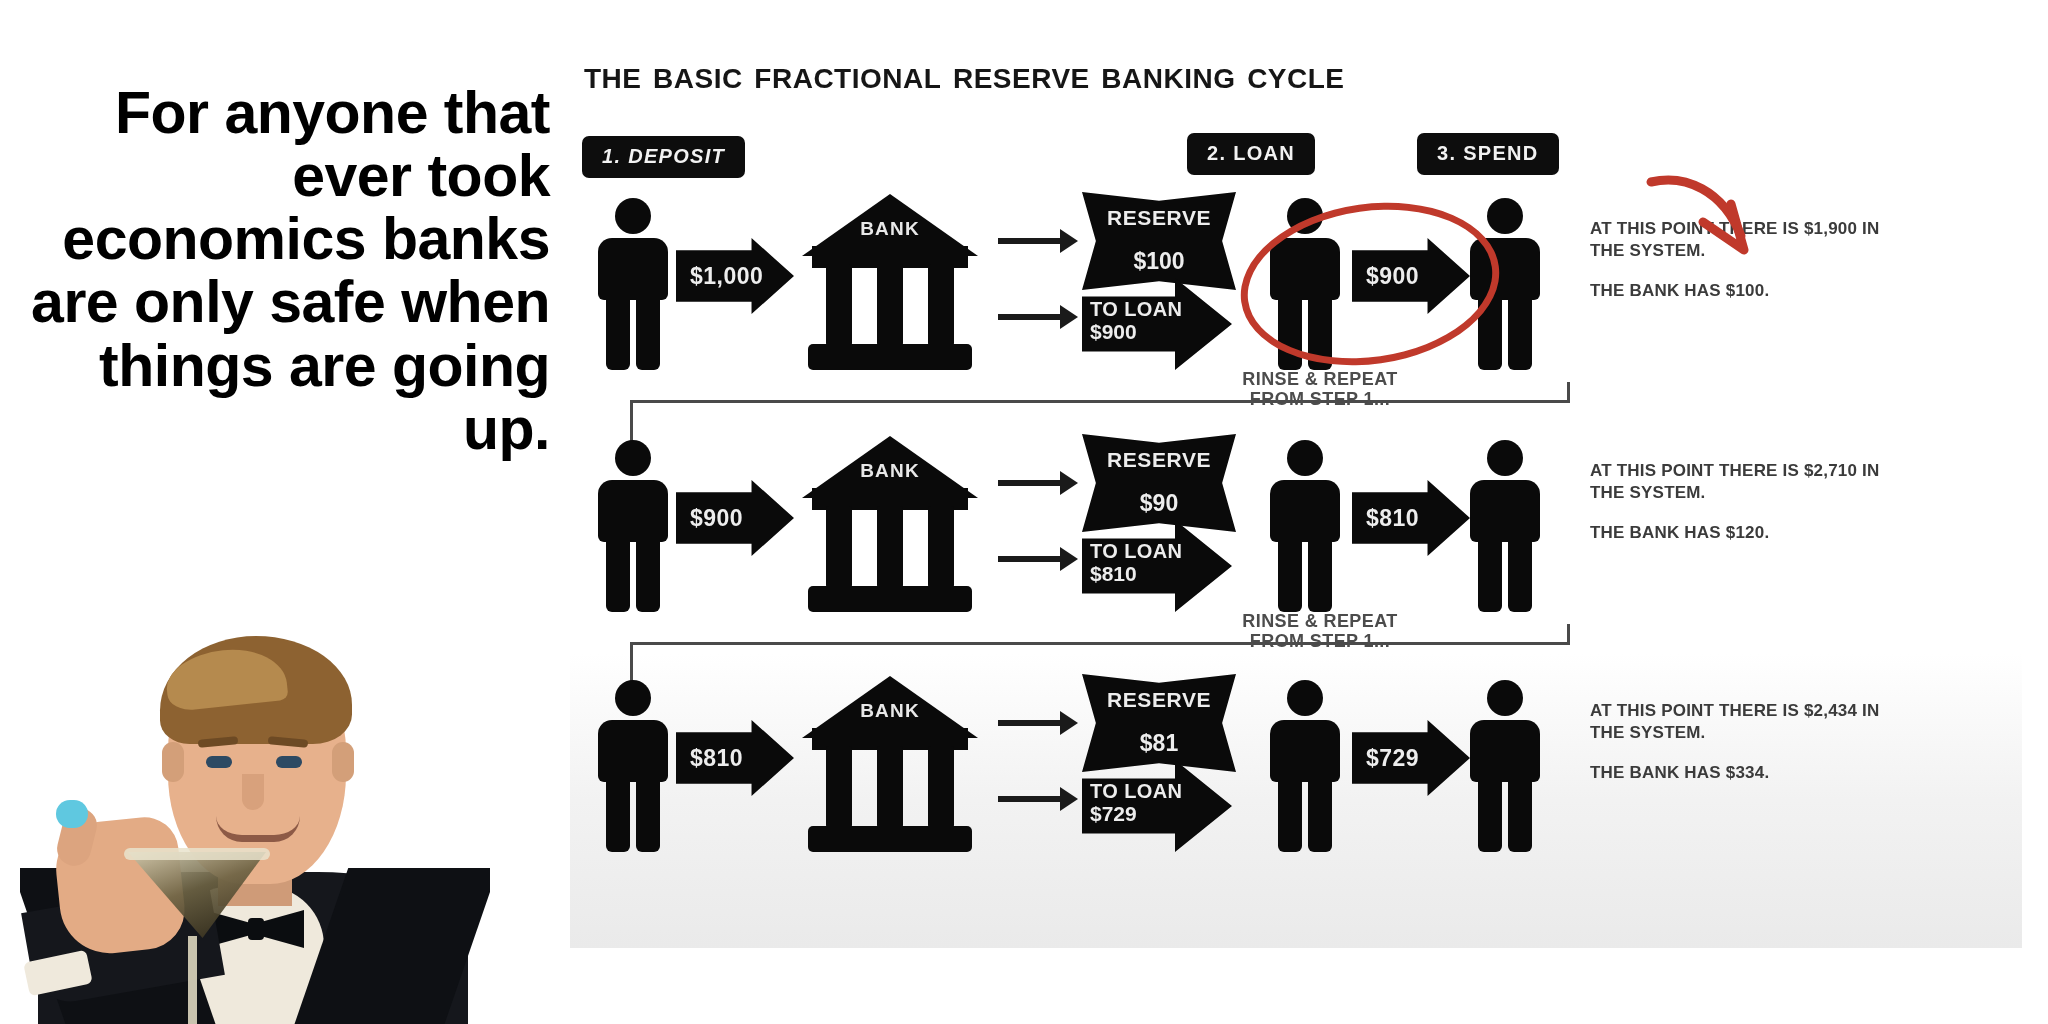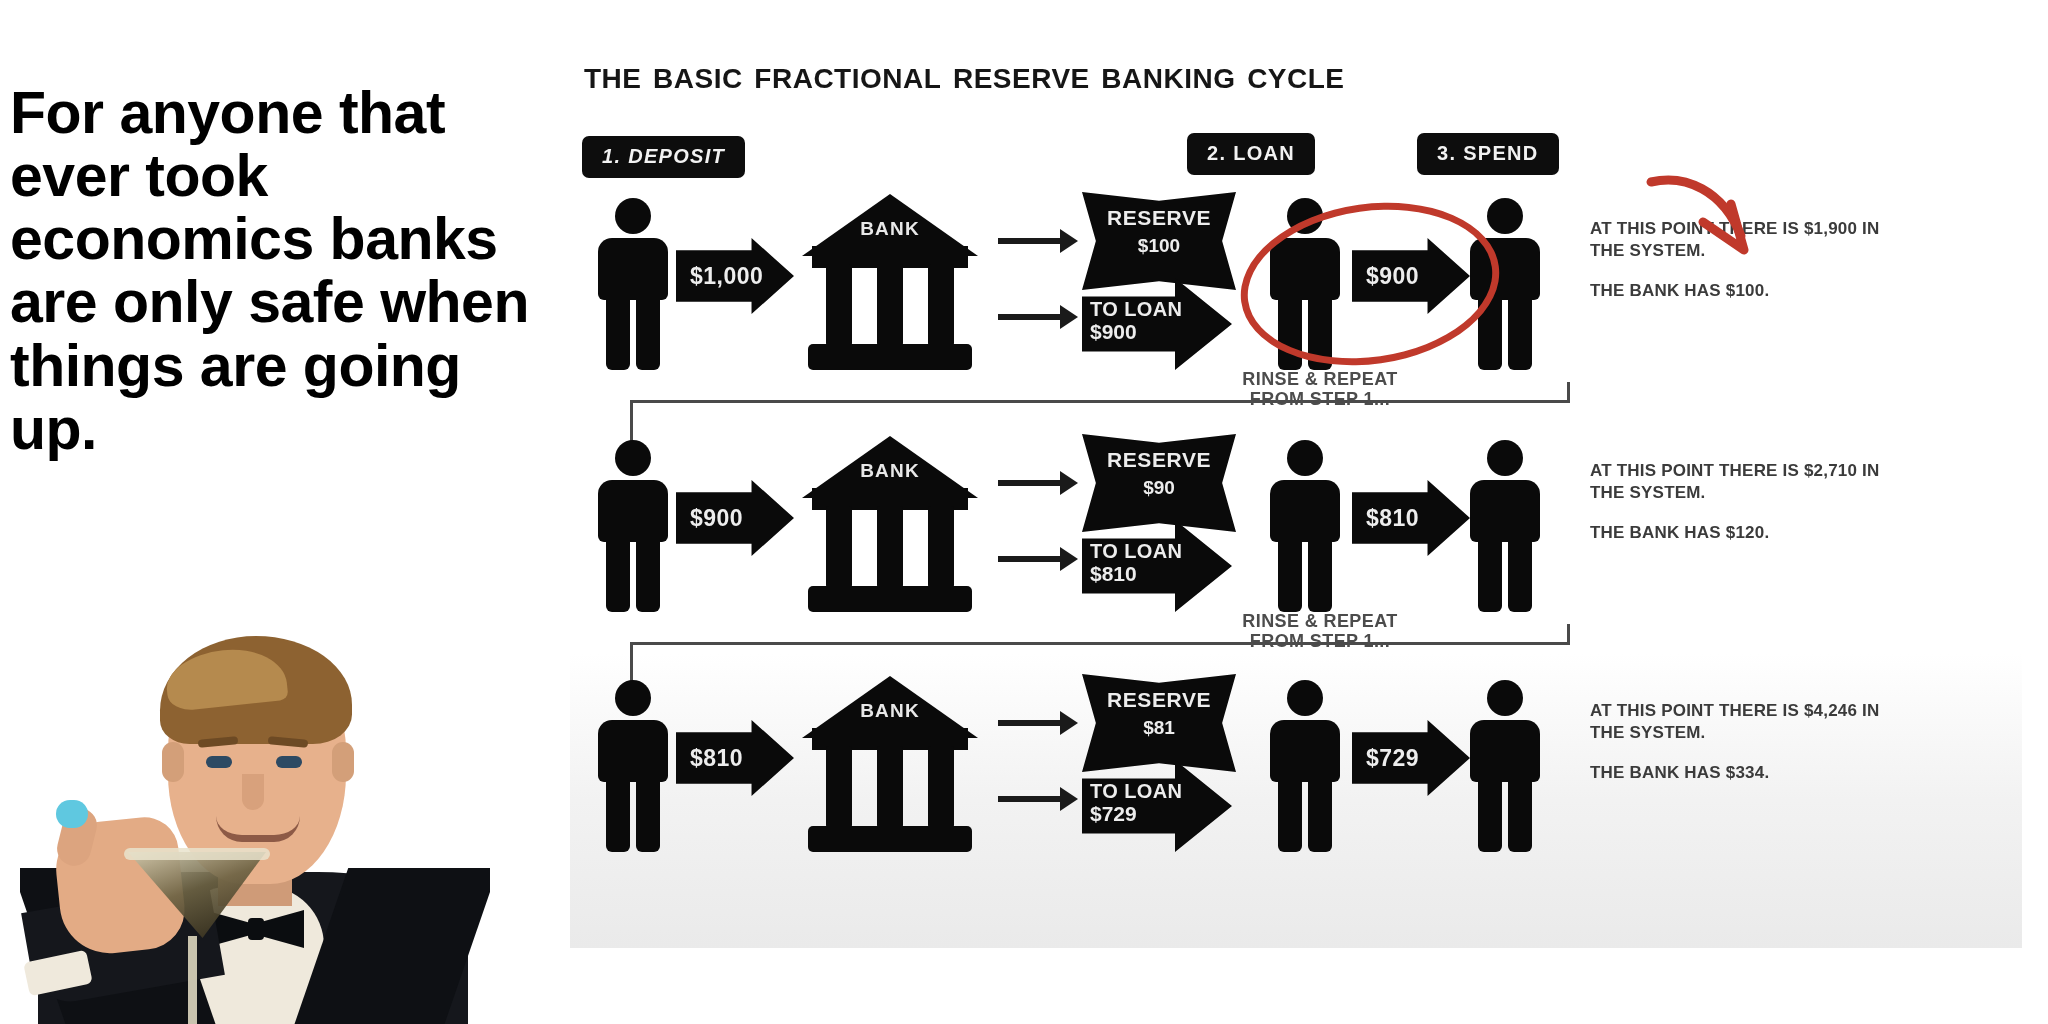--- a/index.html
+++ b/index.html
@@ -11,21 +11,21 @@
   }
   #page { position: relative; width: 2048px; height: 1024px; background:#fff; }
 
   
   #left-panel {
     position: absolute; left: 0; top: 0; width: 560px; height: 1024px;
     background: #ffffff;
   }
   #caption {
     position: absolute; left: 10px; top: 82px; width: 540px;
-    text-align: left;
+    text-align: right;
     font-family: "Liberation Sans", sans-serif;
     font-weight: bold;
     font-size: 59px;
     line-height: 1.07;
     letter-spacing: -0.5px;
     color: #000;
   }
   #dicaprio {
     position: absolute; left: 20px; top: 610px; width: 470px; height: 414px;
     overflow: hidden;
@@ -244,21 +244,21 @@
   }
 
   
   .starburst {
     position: absolute; width: 154px; height: 98px; background: #0a0a0a;
     clip-path: polygon(0% 0%, 50% 9%, 100% 0%, 91% 50%, 100% 100%, 50% 91%, 0% 100%, 9% 50%);
     color: #ededed; text-align: center; padding-top: 14px;
     font-weight: bold; line-height: 1.1;
   }
   .starburst .t1 { font-size: 21px; letter-spacing: .6px; }
-  .starburst .t2 { font-size: 19px; margin-top: 7px; }
+  .starburst .t2 { font-size: 23px; margin-top: 20px; }
 
   
   .loan-arrow {
     position: absolute; width: 150px; height: 92px; background: #0a0a0a;
     clip-path: polygon(0 20%, 62% 20%, 62% 0, 100% 50%, 62% 100%, 62% 80%, 0 80%);
     color: #ededed; text-align: left; padding: 20px 0 0 8px;
     font-weight: bold; line-height: 1.12;
   }
   .loan-arrow .t1 { font-size: 20px; letter-spacing: .4px; }
   .loan-arrow .t2 { font-size: 21px; }
@@ -519,21 +519,21 @@
       <div class="money-arrow big" style="left:782px; top:52px;">$729</div>
 
       <div class="person" style="left:900px; top:12px;">
         <div class="head"></div>
         <div class="body"></div>
         <div class="legL"></div>
         <div class="legR"></div>
       </div>
 
       <div class="note" style="left:1020px; top:32px;">
-        <div class="l1">AT THIS POINT THERE IS $4,246 IN THE SYSTEM.</div>
+        <div class="l1">AT THIS POINT THERE IS $2,434 IN THE SYSTEM.</div>
         <div class="l2">THE BANK HAS $334.</div>
       </div>
     </div>
 
     <div id="red-circle"></div>
     <svg id="red-arrow" viewBox="0 0 150 110">
       <path d="M6 16 C 40 8, 78 24, 96 70" stroke="#c0392b" stroke-width="9" fill="none" stroke-linecap="round"></path>
       <path d="M58 56 L 99 84 L 86 38" stroke="#c0392b" stroke-width="9" fill="none" stroke-linecap="round" stroke-linejoin="round"></path>
     </svg>
 

